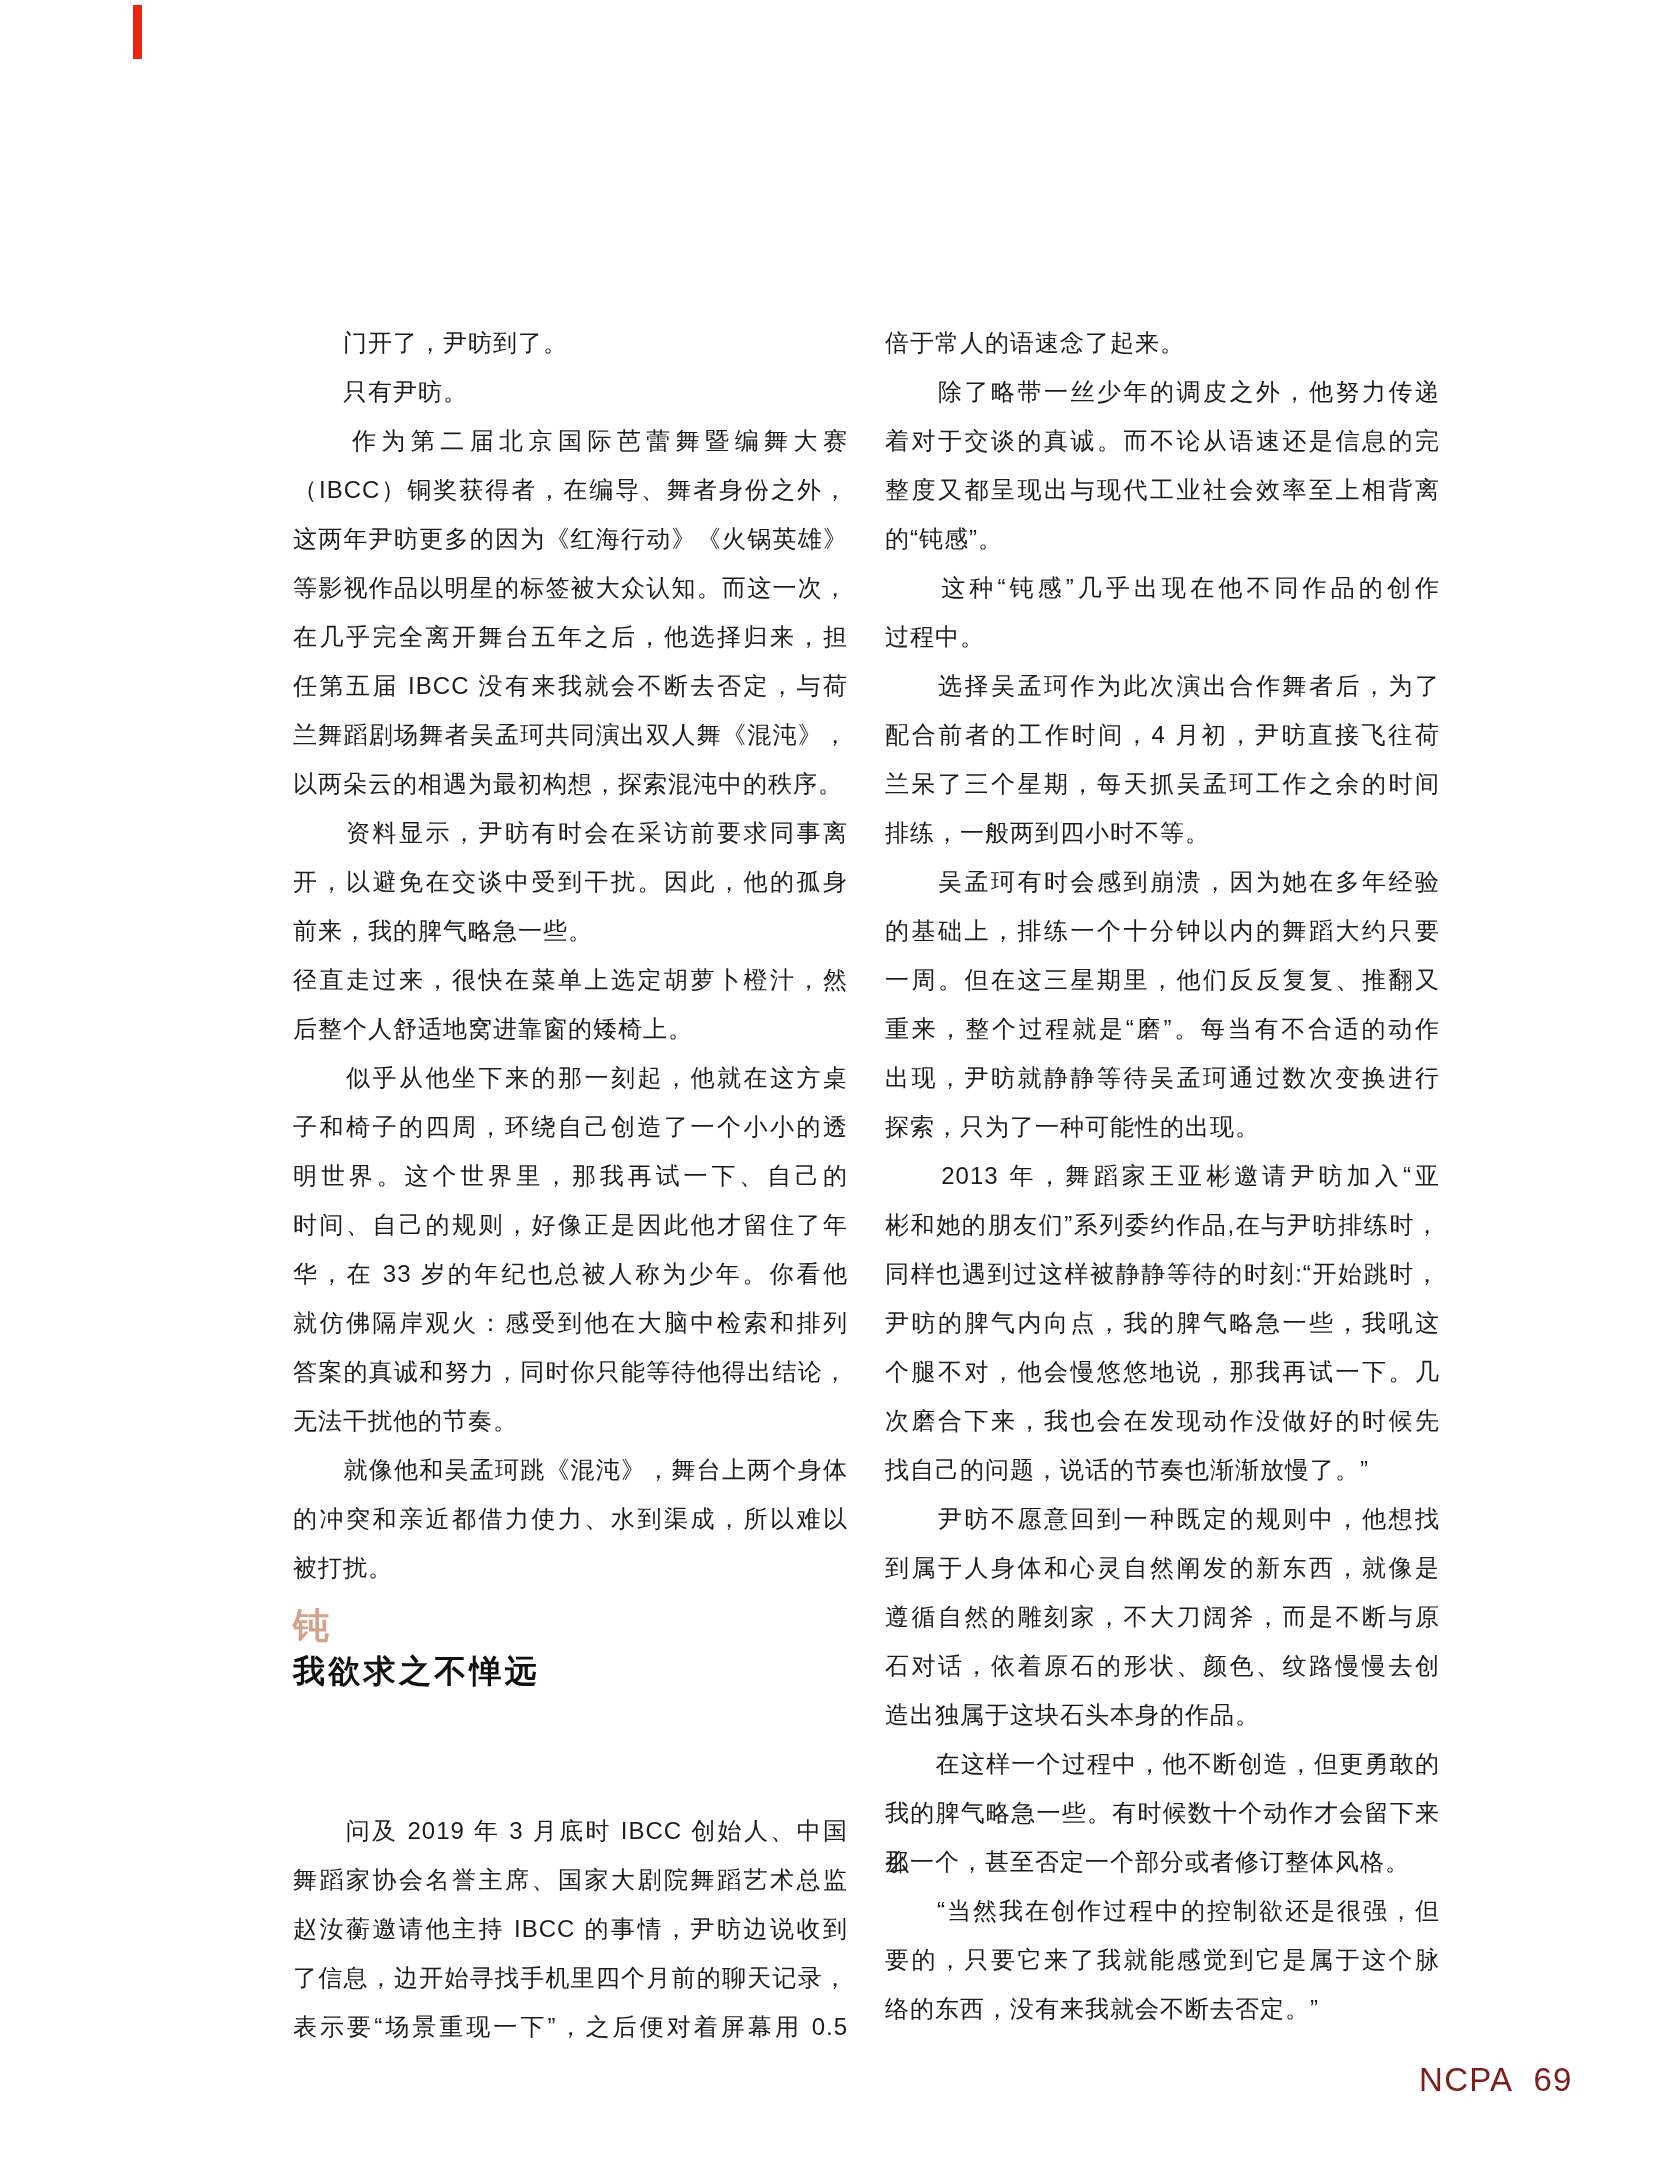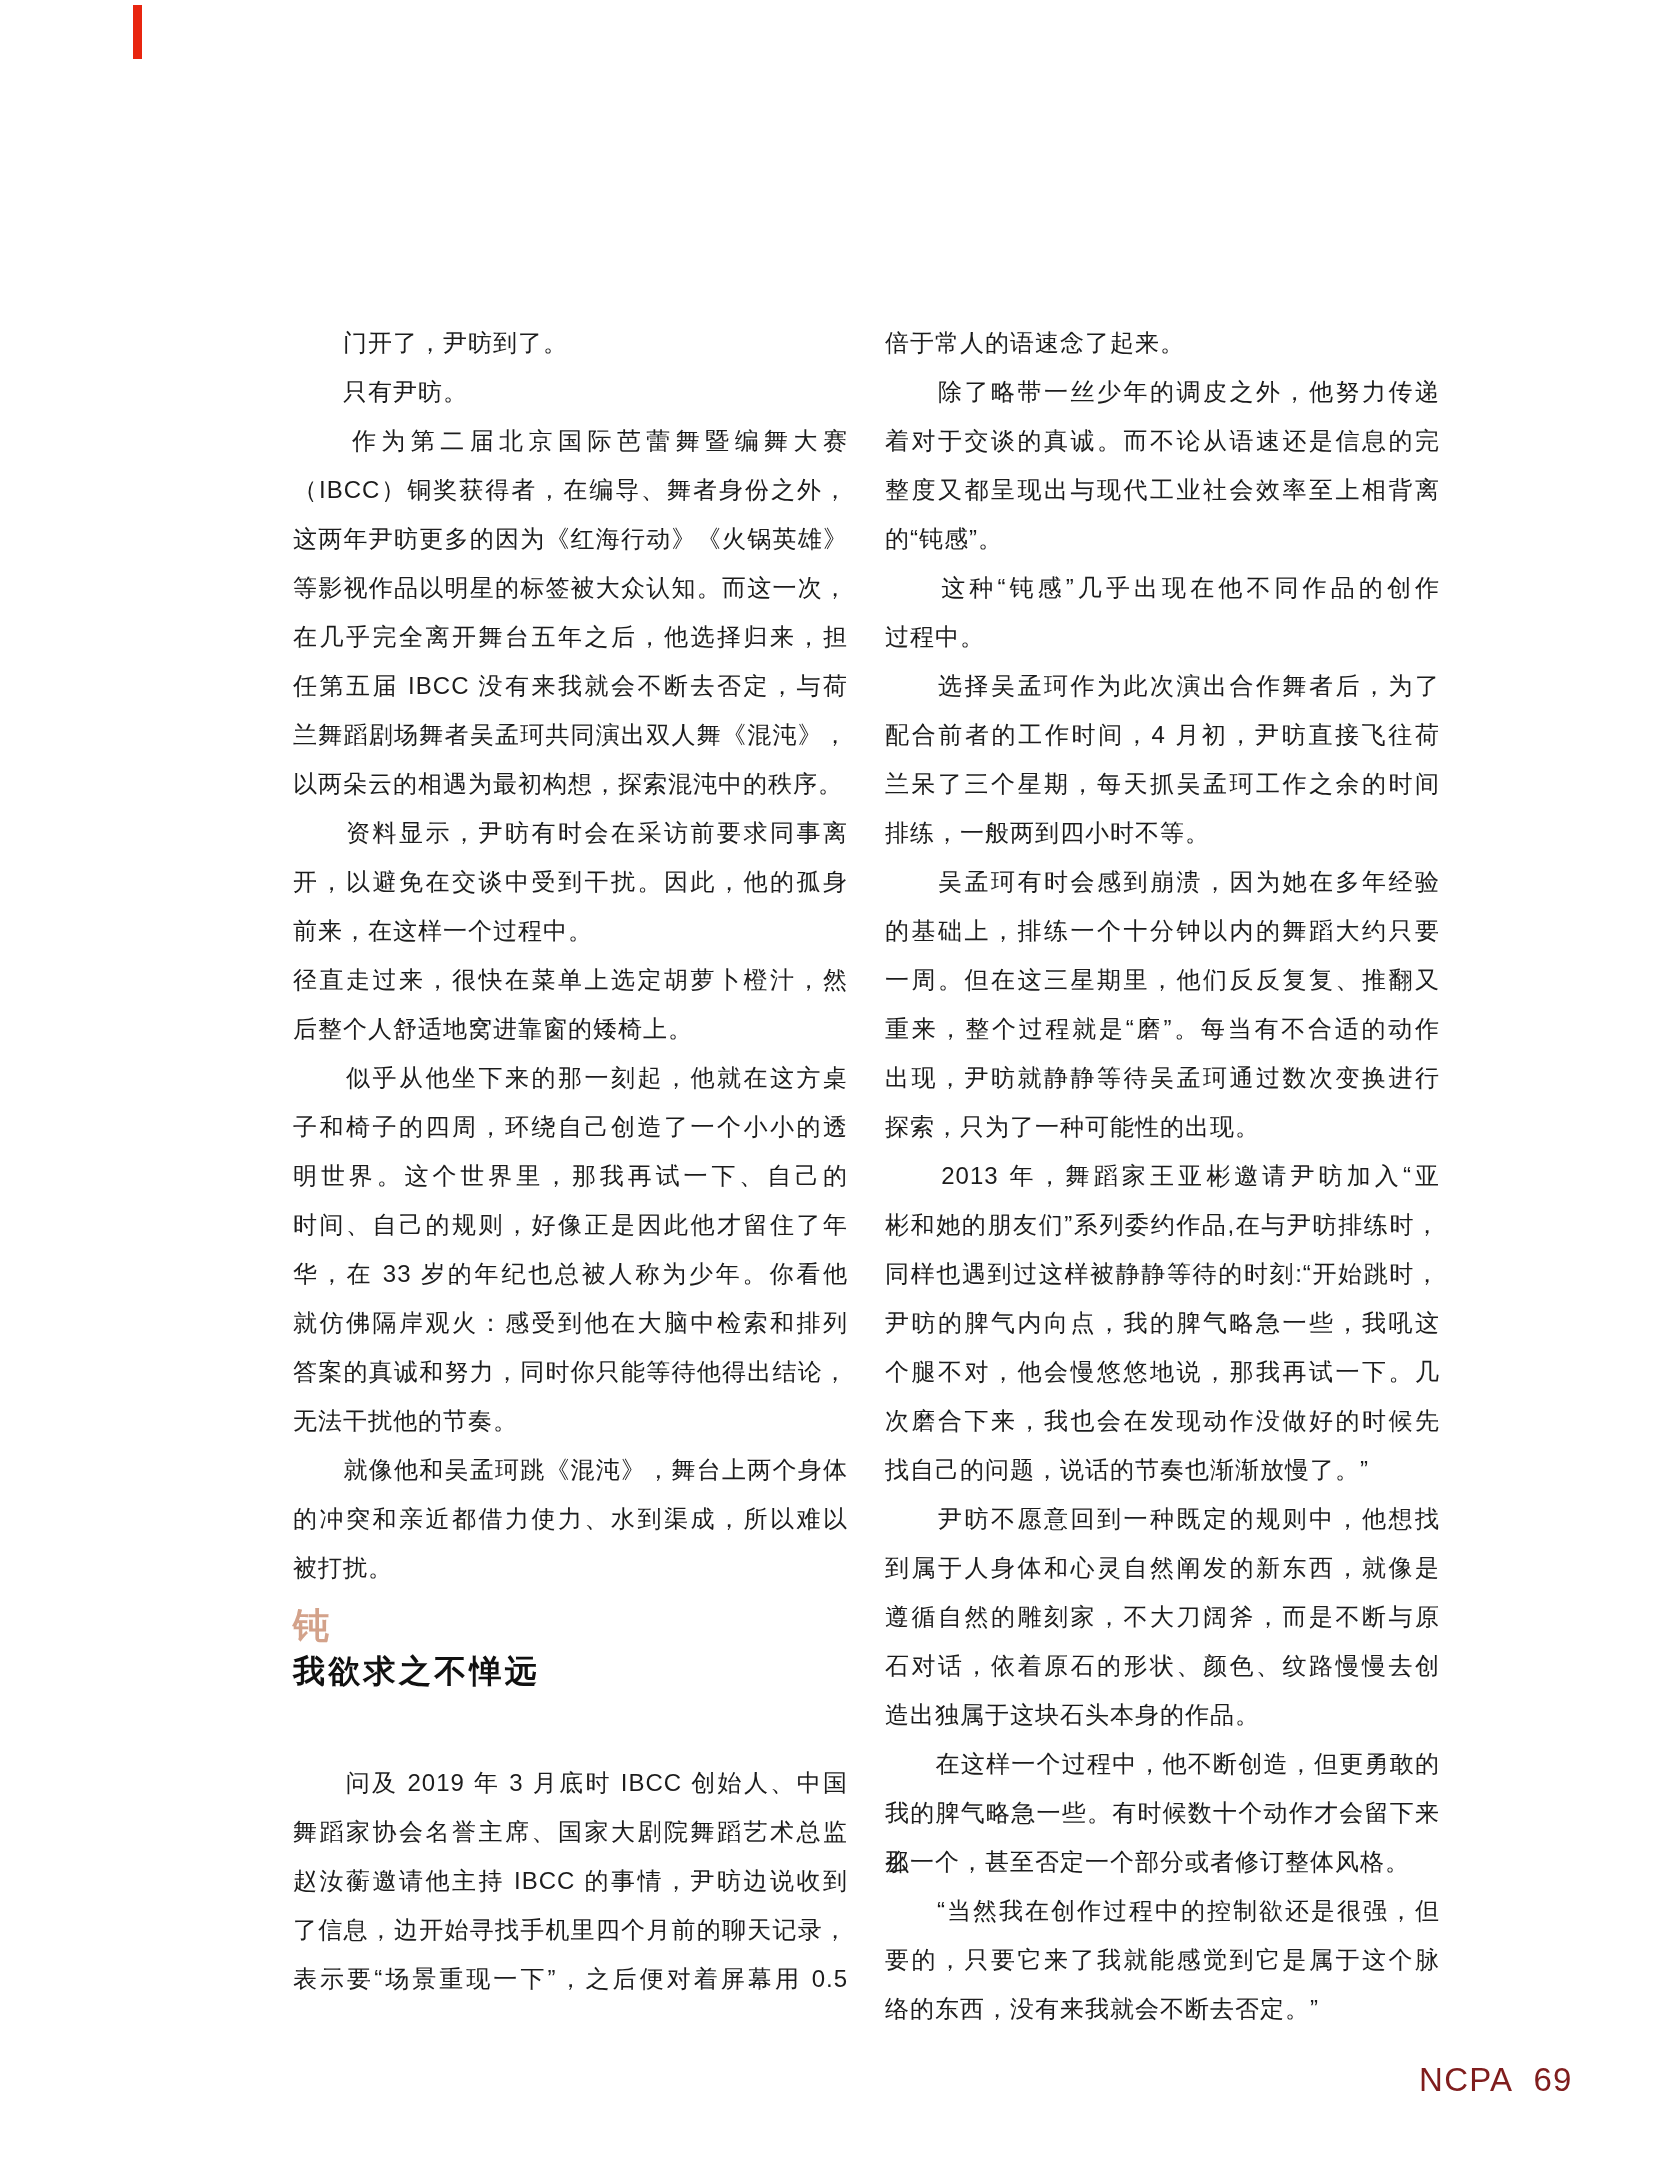--- a/index.html
+++ b/index.html
@@ -52,21 +52,21 @@
     line-height: 36px;
     font-weight: bold;
   }
   .section-title {
     margin-top: 9.2px;
     font-size: 32px;
     line-height: 37px;
     font-weight: bold;
     letter-spacing: 3.3px;
     color: #111111;
-    margin-bottom: 68px;
+    margin-bottom: 116px;
   }
   .footer {
     position: absolute;
     left: 1419px;
     top: 2061px;
     font-size: 33px;
     letter-spacing: 1.3px;
     color: #7f1d1d;
     white-space: nowrap;
   }
@@ -84,21 +84,21 @@
       <div class="line fill">　　作为第二届北京国际芭蕾舞暨编舞大赛</div>
       <div class="line fill">（IBCC）铜奖获得者，在编导、舞者身份之外，</div>
       <div class="line fill">这两年尹昉更多的因为《红海行动》《火锅英雄》</div>
       <div class="line fill">等影视作品以明星的标签被大众认知。而这一次，</div>
       <div class="line fill">在几乎完全离开舞台五年之后，他选择归来，担</div>
       <div class="line fill">任第五届 IBCC 没有来我就会不断去否定，与荷</div>
       <div class="line fill">兰舞蹈剧场舞者吴孟珂共同演出双人舞《混沌》，</div>
       <div class="line">以两朵云的相遇为最初构想，探索混沌中的秩序。</div>
       <div class="line fill">　　资料显示，尹昉有时会在采访前要求同事离</div>
       <div class="line fill">开，以避免在交谈中受到干扰。因此，他的孤身</div>
-      <div class="line">前来，在这样一个过程中。</div>
+      <div class="line">前来，我的脾气略急一些。</div>
       <div class="line fill">径直走过来，很快在菜单上选定胡萝卜橙汁，然</div>
       <div class="line">后整个人舒适地窝进靠窗的矮椅上。</div>
       <div class="line fill">　　似乎从他坐下来的那一刻起，他就在这方桌</div>
       <div class="line fill">子和椅子的四周，环绕自己创造了一个小小的透</div>
       <div class="line fill">明世界。这个世界里，那我再试一下、自己的</div>
       <div class="line fill">时间、自己的规则，好像正是因此他才留住了年</div>
       <div class="line fill">华，在 33 岁的年纪也总被人称为少年。你看他</div>
       <div class="line fill">就仿佛隔岸观火：感受到他在大脑中检索和排列</div>
       <div class="line fill">答案的真诚和努力，同时你只能等待他得出结论，</div>
       <div class="line">无法干扰他的节奏。</div>

